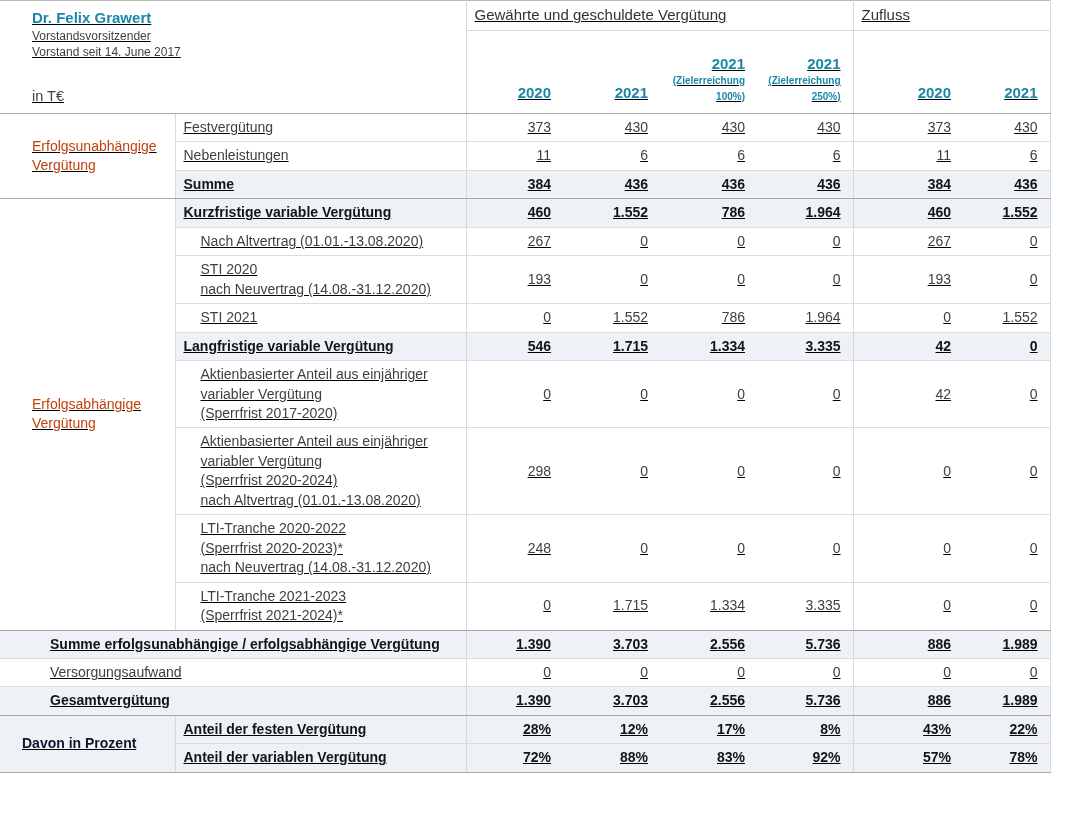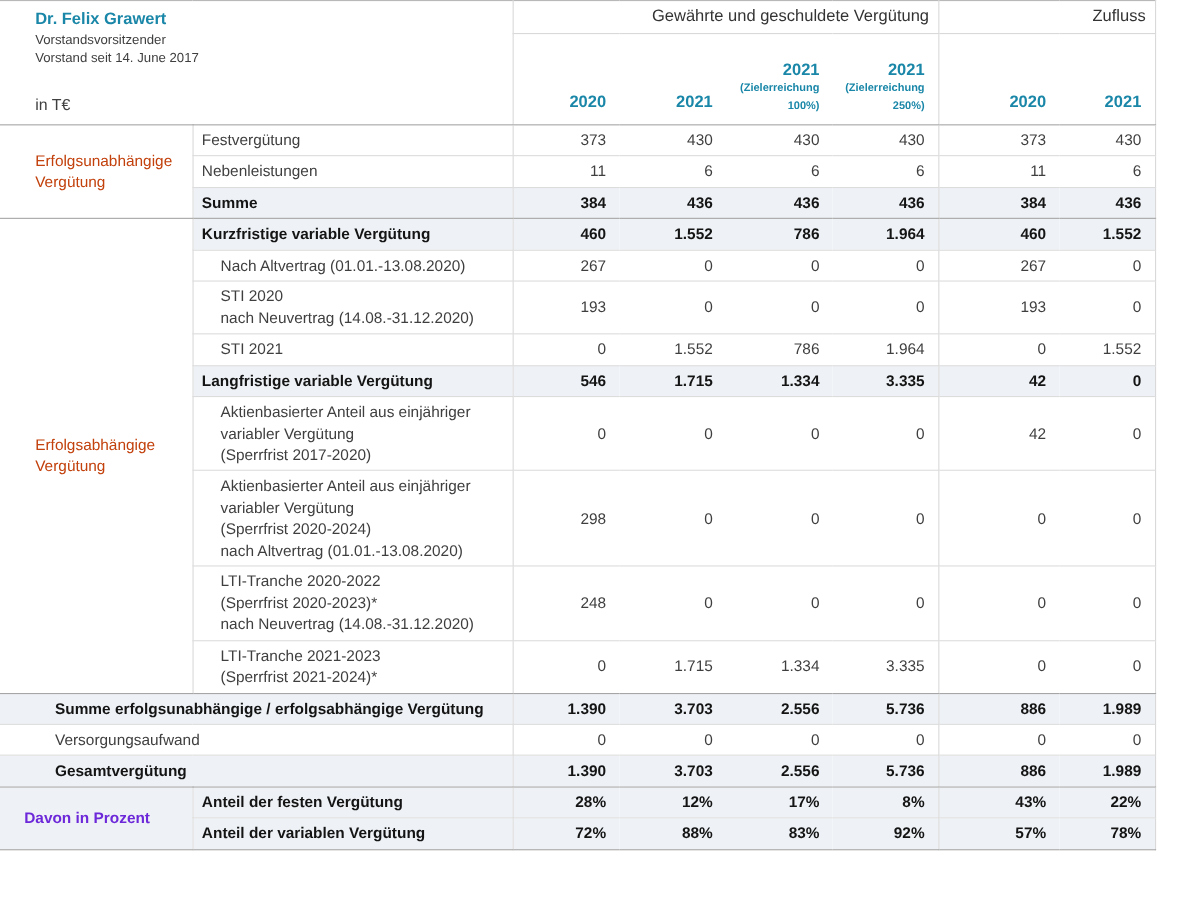--- a/index.html
+++ b/index.html
@@ -1,18 +1,18 @@
 <!DOCTYPE html>
 <html style="--accent: #1a87a8; --band: #eef2f6;"><head>
 <meta charset="utf-8">
 <style>
   html,body { margin:0; padding:0; background:#ffffff; }
   #page {
     width:1071px; height:825px; background:#ffffff; position:relative;
-    font-family:"Liberation Sans", sans-serif; overflow:hidden;
+    font-family:"Liberation Sans", sans-serif; overflow:hidden;text-decoration:underline;
   }
   table.comp {
     border-collapse:collapse; table-layout:fixed; width:1050px;
     margin:0; border-spacing:0;
   }
   td {
     font-size:14px; color:#3f3f3f; line-height:1.39;
     border-bottom:1px solid #dcdcdc; vertical-align:middle;
     padding:4px 8px; box-sizing:border-box; overflow:hidden;
   }
@@ -23,21 +23,21 @@
   
   .corner { vertical-align:top; padding:0; border-top:1px solid #b8b8b8; border-bottom:1px solid #a6a6a6; }
   .corner-inner {
     height:112px; display:flex; flex-direction:column; justify-content:space-between;
     padding:7px 8px 7px 32px; box-sizing:border-box;
   }
   .person-name { color:var(--accent,#1a87a8); font-weight:700; font-size:15px; line-height:1.35; }
   .person-line { font-size:12px; color:#3f3f3f; line-height:1.35; }
   .unit { font-size:14.5px; color:#3f3f3f; }
   .ghdr {
-    text-align:right; color:#333333; font-size:15px; height:30px;
+    text-align:left; color:#333333; font-size:15px; height:30px;
     border-top:1px solid #b8b8b8; border-bottom:1px solid #d9d9d9; vertical-align:middle;
   }
   .yh {
     text-align:right; vertical-align:bottom; color:var(--accent,#1a87a8);
     font-weight:700; font-size:15px; height:82px;
     padding:0 12px 9px 2px; border-bottom:1px solid #a6a6a6;
   }
   .ybig { font-size:15px; line-height:1.2; }
   .ysub { font-size:10px; line-height:1.55; }
   
@@ -45,21 +45,21 @@
     vertical-align:middle; padding-left:32px; padding-right:6px;
     border-right:1px solid #d9d9d9; border-bottom:1px solid #a6a6a6;
     background:#ffffff; color:#c2410c;
   }
   .lbl  { padding-left:8px;  white-space:pre-line; }
   .lblf { padding-left:50px; white-space:pre-line; }
   .ind  { padding-left:25px; }
   .num  { text-align:right; padding-right:12px; }
   .bd   { font-weight:700; color:#141414; background:var(--band,#eef2f6); }
   .mb   { border-bottom-color:#a6a6a6; }
-  .grp.bd { background:var(--band,#eef2f6); color:#6d28d9;padding-left:22px; }
+  .grp.bd { background:var(--band,#eef2f6); color:#0f172a;padding-left:22px; }
   
   .footnote { margin:17px 0 0 152px; font-size:13px; color:#3d3d3d; }
 </style>
 </head>
 <body>
 
 <div id="page">
   <table class="comp">
     <colgroup>
       <col style="width:175px">

